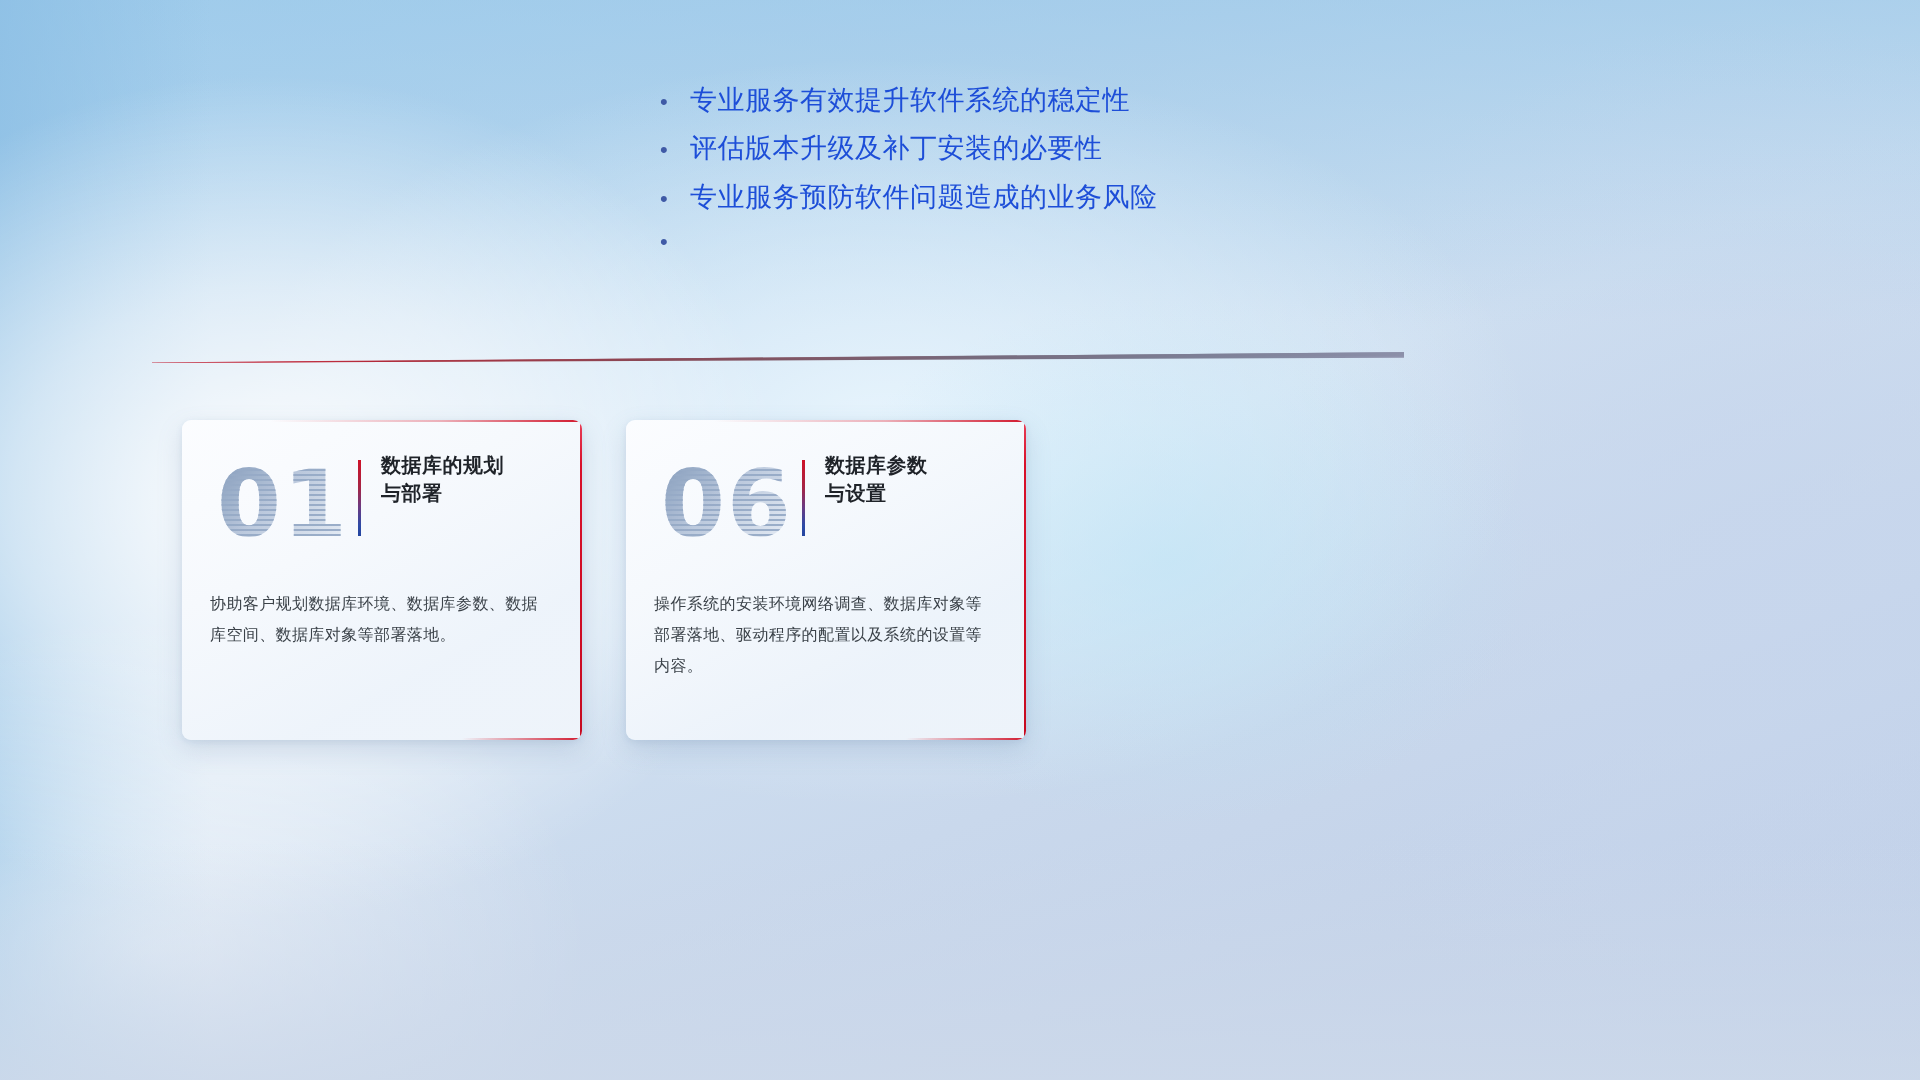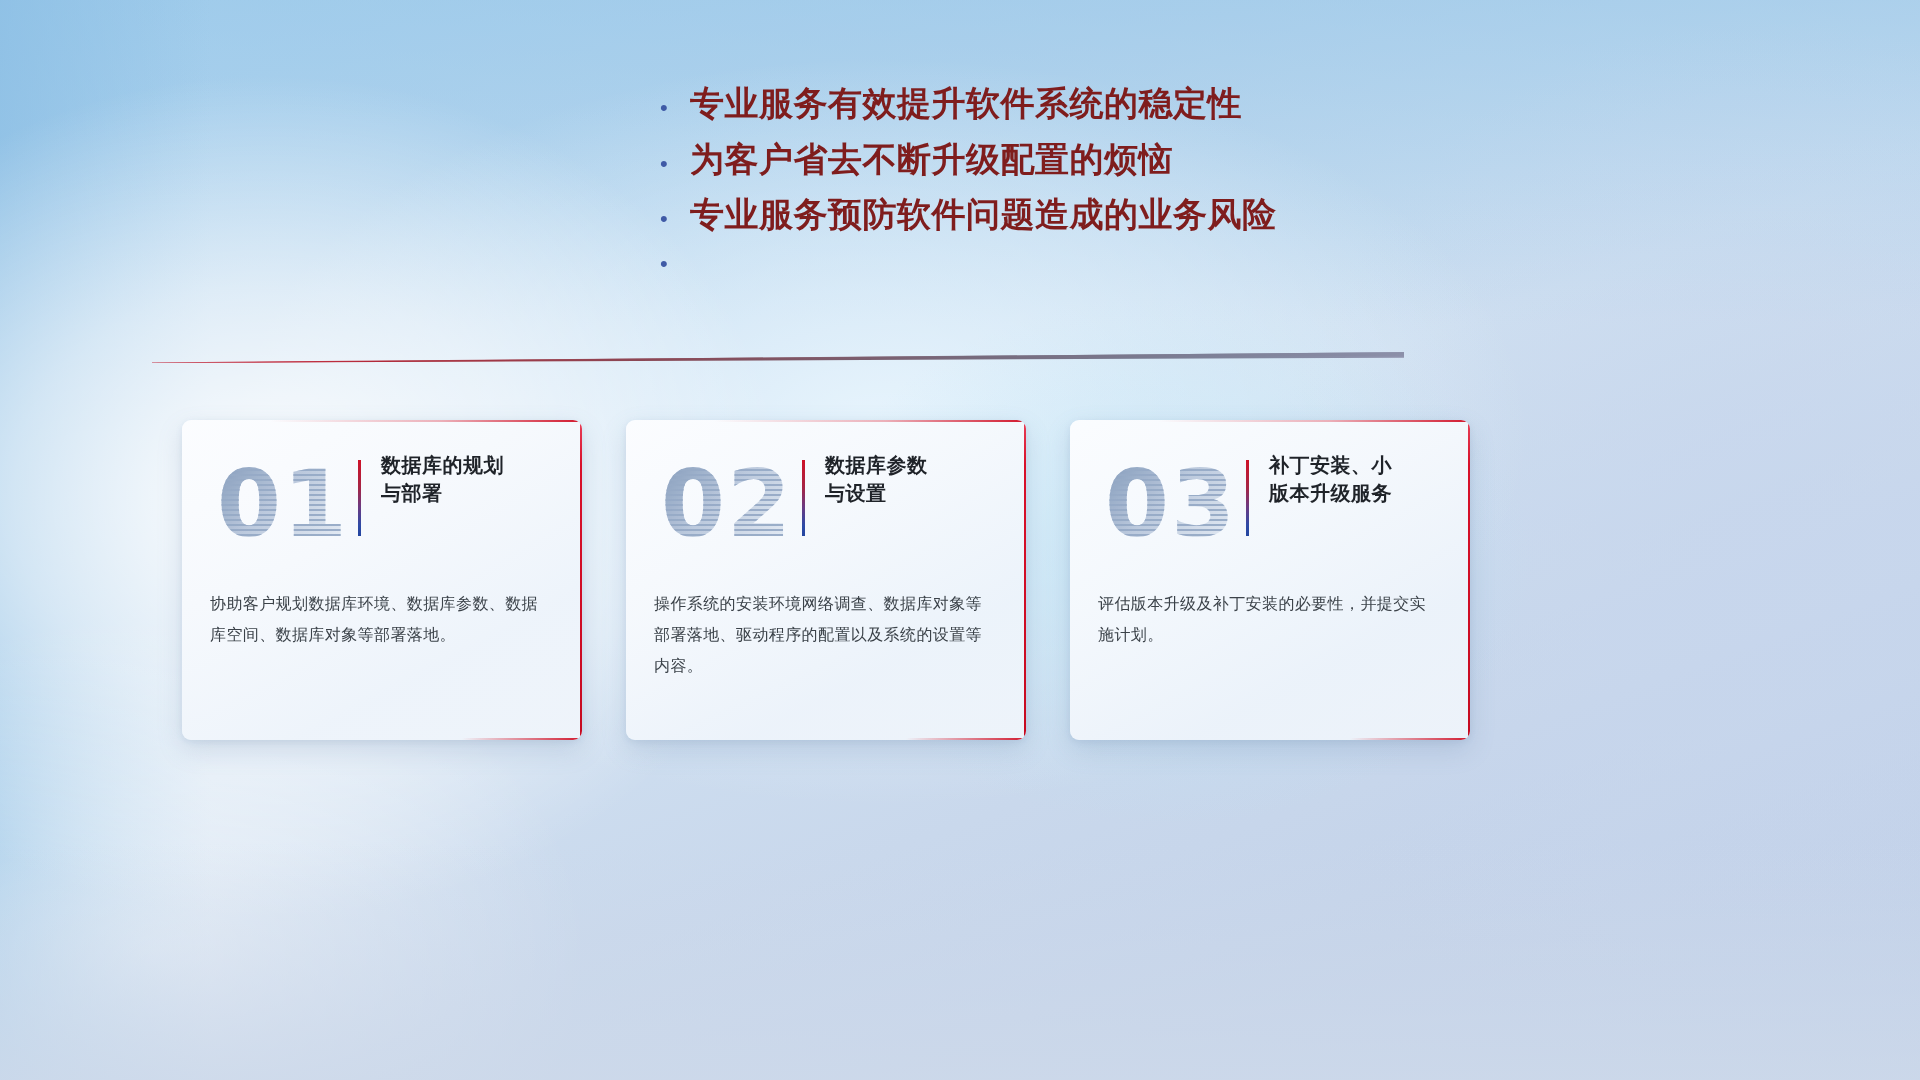--- a/index.html
+++ b/index.html
@@ -49,24 +49,24 @@
     display:flex;align-items:baseline;
     width:600px;
     margin-bottom:20px;
   }
   .bullet-dot{
     width:30px;flex:0 0 30px;
     color:#3f5aa6;font-size:22px;line-height:1;
     text-align:left;
   }
   .bullet-text{
-    font-size:34px;
+    font-size:27px;
     letter-spacing:.5px;
-    color:#7f1d1d;
-    font-weight:700;
+    color:#1d4ed8;
+    font-weight:400;
     line-height:1.05;
     white-space:nowrap;
   }
 
   
   .divider-wrap{
     position:absolute;left:152px;top:352px;width:1252px;height:12px;
   }
   .divider{
     position:absolute;left:0;top:0;width:100%;height:11px;
@@ -168,21 +168,21 @@
 
 <div class="bullets">
 
   <div class="bullet-row">
     <span class="bullet-dot">•</span>
     <span class="bullet-text">专业服务有效提升软件系统的稳定性</span>
   </div>
 
   <div class="bullet-row">
     <span class="bullet-dot">•</span>
-    <span class="bullet-text">为客户省去不断升级配置的烦恼</span>
+    <span class="bullet-text">评估版本升级及补丁安装的必要性</span>
   </div>
 
   <div class="bullet-row">
     <span class="bullet-dot">•</span>
     <span class="bullet-text">专业服务预防软件问题造成的业务风险</span>
   </div>
 
   <div class="bullet-row">
     <span class="bullet-dot">•</span>
   </div>
@@ -210,37 +210,23 @@
     </div>
     <div class="card-body">协助客户规划数据库环境、数据库参数、数据库空间、数据库对象等部署落地。</div>
   </div>
 
   <div class="card">
     <div class="card-edge-r"></div>
     <div class="card-edge-t"></div>
     <div class="card-edge-rb"></div>
     <div class="card-head">
       <div class="card-num">
-        <span>02</span>
+        <span>06</span>
       </div>
       <div class="card-rule"></div>
       <div class="card-title">数据库参数
 与设置</div>
     </div>
     <div class="card-body">操作系统的安装环境网络调查、数据库对象等部署落地、驱动程序的配置以及系统的设置等内容。</div>
   </div>
 
-  <div class="card">
-    <div class="card-edge-r"></div>
-    <div class="card-edge-t"></div>
-    <div class="card-edge-rb"></div>
-    <div class="card-head">
-      <div class="card-num">
-        <span>03</span>
-      </div>
-      <div class="card-rule"></div>
-      <div class="card-title">补丁安装、小
-版本升级服务</div>
-    </div>
-    <div class="card-body">评估版本升级及补丁安装的必要性，并提交实施计划。</div>
-  </div>
 
 </div>
 
 </body></html>

